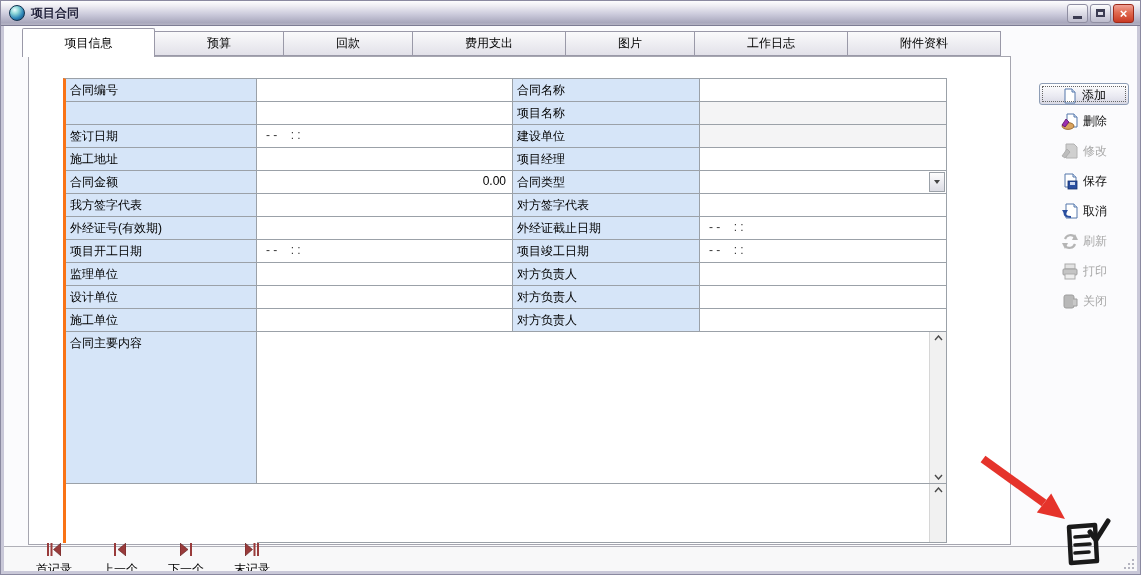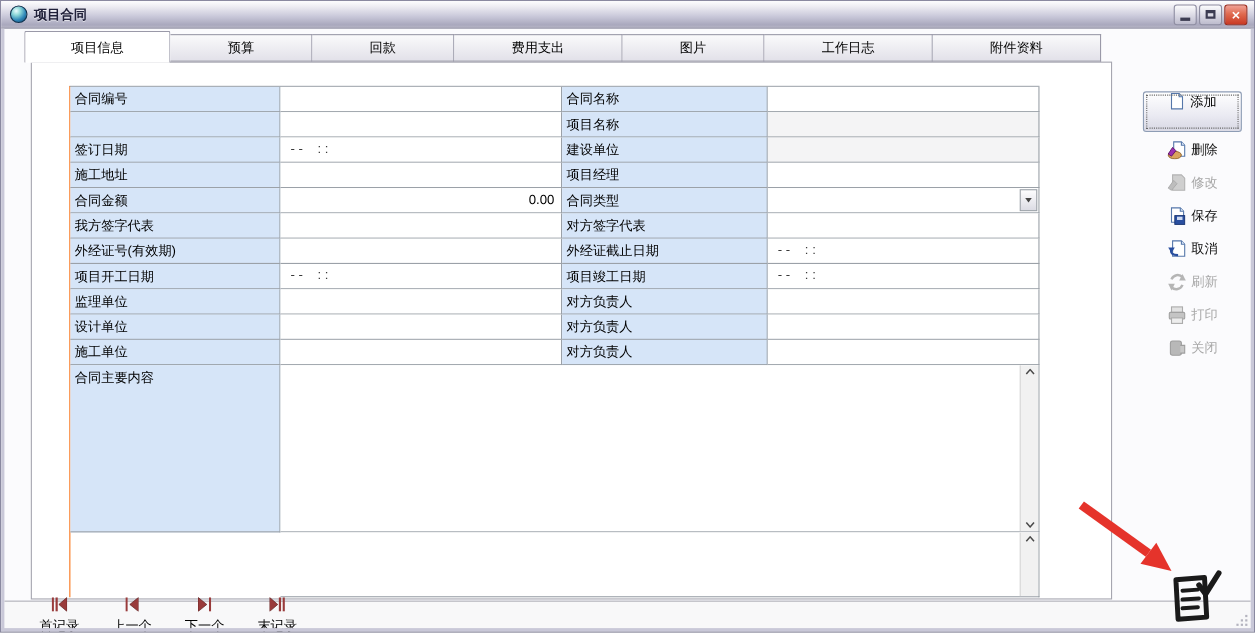--- a/index.html
+++ b/index.html
@@ -36,21 +36,21 @@
   .tab:nth-child(1){width:133px;} .tab:nth-child(2){width:129px;} .tab:nth-child(3){width:129px;}
   .tab:nth-child(4){width:153px;} .tab:nth-child(5){width:129px;} .tab:nth-child(6){width:153px;}
   .tab:nth-child(7){width:153px;}
   
   .page { position:absolute; left:27px; top:55px; width:983px; height:489px;
     background:#fff; border:1px solid #a6a6b0; z-index:2; }
   
   .formgrid { position:absolute; left:62px; top:77px; z-index:3;
     display:grid; grid-template-columns:191px 256px 187px 247px;
     grid-template-rows:repeat(11,23px) 152px 59px;
-    border-left:1px solid #f97316; border-top:1px solid #9ba1a8; background:#fff; }
+    border-left:3px solid #f97316; border-top:1px solid #9ba1a8; background:#fff; }
   .cell { border-right:1px solid #9ba1a8; border-bottom:1px solid #9ba1a8;
     padding:3px 4px; overflow:hidden; white-space:nowrap; position:relative; }
   .lbl { background:#d6e5f8; }
   .val { background:#fff;padding-left:28px; }
   .ro  { background:#f4f4f5; }
   .date { white-space:pre; color:#3a3a3a; padding-left:9px; }
   .amount { text-align:right; padding-right:6px; }
   .span3 { grid-column:2 / 5; }
   .toplbl { vertical-align:top; }
   
@@ -62,22 +62,22 @@
   
   .vscroll { position:absolute; top:0; bottom:0; right:0; width:17px; background:#f1f1f1;
     border-left:1px solid #d6d6d6; display:flex; flex-direction:column;
     justify-content:space-between; align-items:center; padding:3px 0; }
   .vscroll.toponly { justify-content:flex-start; }
   
   .actions { position:absolute; left:1032px; top:82px; width:102px; z-index:4;
     display:flex; flex-direction:column; gap:8px; align-items:center; }
   .act { height:22px; display:flex; align-items:flex-start; gap:4px; color:#101010; }
   .act.disabled { color:#a8a8a8; }
-  .act-btn { width:90px; height:37px; border:1px solid #8e9db5; border-radius:3px;
-    background:linear-gradient(#ffffff,#eaeaf2 60%,#d8d8e4); display:flex; align-items:flex-start;
+  .act-btn { width:90px; height:22px; border:1px solid #8e9db5; border-radius:3px;
+    background:linear-gradient(#ffffff,#eaeaf2 60%,#d8d8e4); display:flex; align-items:flex-end;
     justify-content:center; gap:4px; position:relative; }
   .act-btn::after { content:""; position:absolute; inset:2px; border:1px dotted #666; }
   
   .navbar { position:absolute; left:3px; right:3px; top:545px; height:27px;
     background:#f8f8f9; border-top:1px solid #b0b0b8; display:flex; align-items:center;
     gap:30px; padding-left:32px; z-index:4; }
   .navitem { display:flex; align-items:center; gap:5px;flex-direction:column; }
   
   .anno-arrow { position:absolute; left:972px; top:450px; z-index:6; }
   .doc-check { position:absolute; left:1058px; top:515px; z-index:6; }

